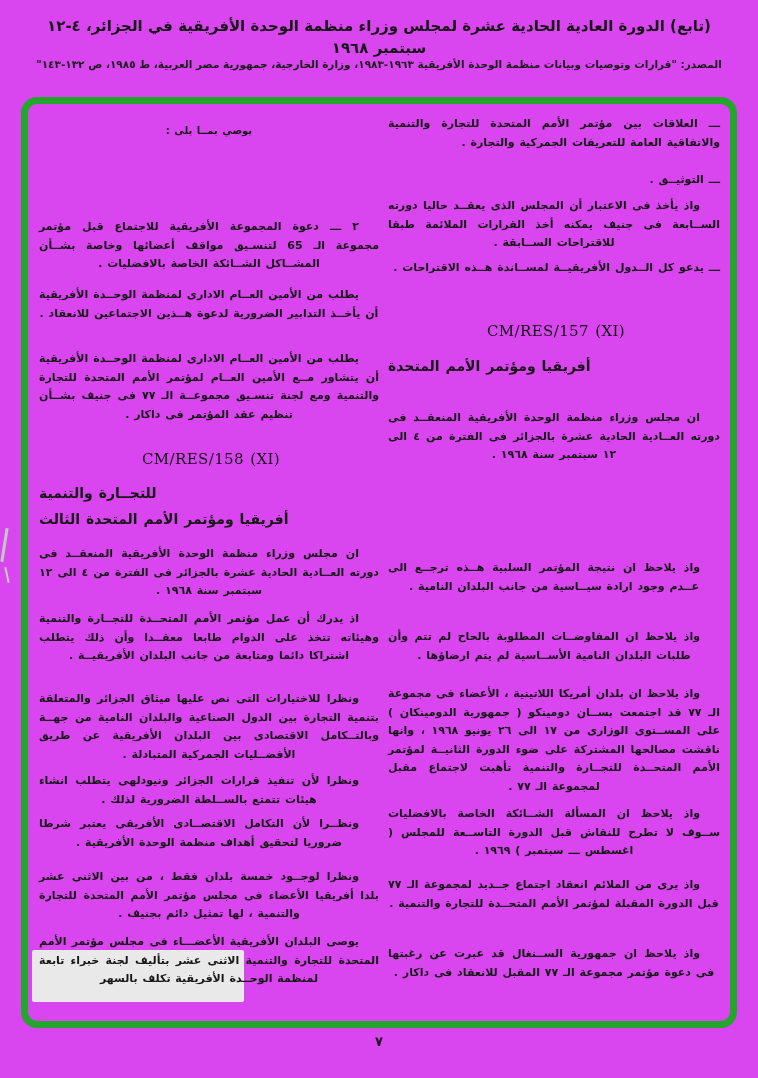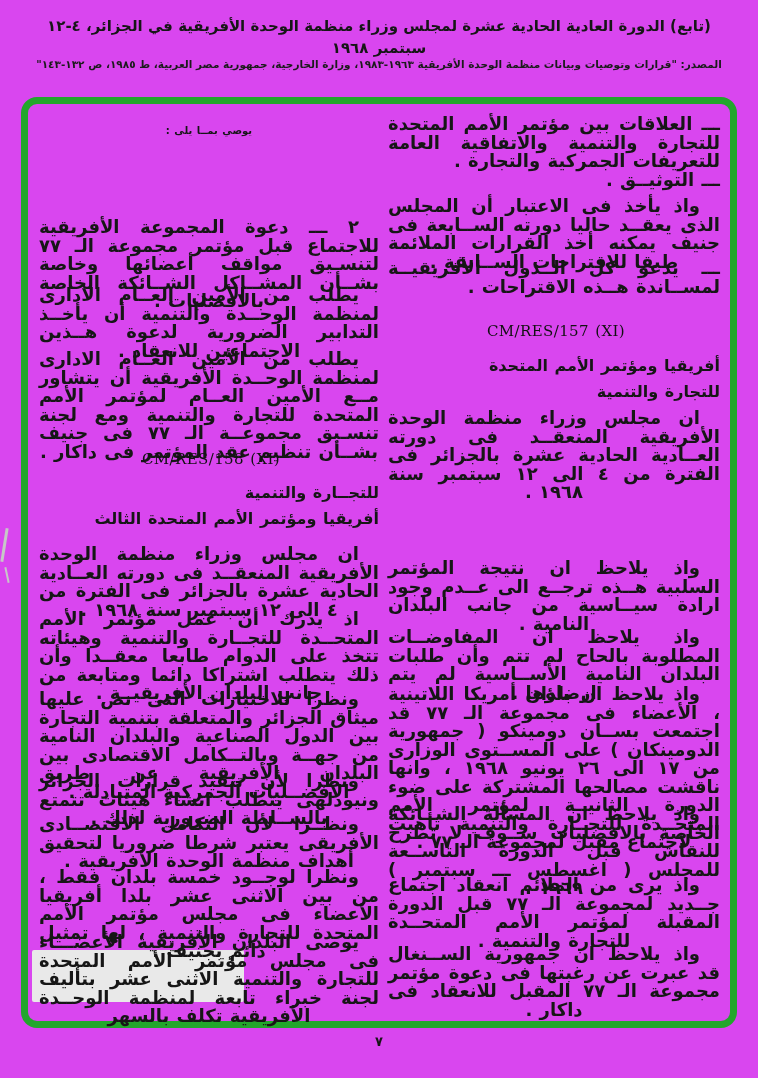--- a/index.html
+++ b/index.html
@@ -33,31 +33,31 @@
     background:transparent;
   }
 
   
   .col{position:absolute;top:0;height:100%;direction:rtl;z-index:2;}
   .col-right{right:10px;width:332px;}
   .col-left{left:11px;width:340px;}
 
   .blk{
     position:absolute;left:0;right:0;
-    font-size:18px;line-height:18.5px;font-weight:bold;
+    font-size:11px;line-height:18.5px;font-weight:bold;
     word-spacing:1px;
   }
   .para{text-align:justify;text-align-last:center;text-indent:20px;}
   .bullet{text-align:justify;text-align-last:auto;text-indent:0;}
   .code{
     font-family:"DejaVu Serif", serif;
     direction:ltr;text-align:center;left:4px;
     font-size:15px;font-weight:normal;letter-spacing:0.4px;color:#111;
   }
-  .sec-head{text-align:right;font-weight:bold;font-size:16px;line-height:26px;text-indent:0;}
+  .sec-head{text-align:left;font-weight:bold;font-size:14px;line-height:26px;text-indent:0;}
   .rec-head{text-align:center;font-weight:bold;font-size:10px;text-indent:0;}
 
   
   .page-num{
     position:absolute;top:1034px;left:0;right:0;
     text-align:center;font-size:13px;font-weight:bold;
   }
 
   
   .smudge{
@@ -83,35 +83,34 @@
   <div class="frame">
 
     <section class="col col-right">
       <div class="blk bullet" style="top:11px">ـــ العلاقات بين مؤتمر الأمم المتحدة للتجارة والتنمية والاتفاقية العامة للتعريفات الجمركية والتجارة .</div>
       <div class="blk bullet" style="top:67px">ـــ التوثيــق .</div>
       <div class="blk para" style="top:93px">واذ يأخذ فى الاعتبار أن المجلس الذى يعقــد حاليا دورته الســابعة فى جنيف يمكنه أخذ القرارات الملائمة طبقا للاقتراحات الســابقة .</div>
       <div class="blk bullet" style="top:155px">ـــ يدعو كل الــدول الأفريقيــة لمســاندة هــذه الاقتراحات .</div>
       <div class="blk code" style="top:218px">CM/RES/157 (XI)</div>
       <div class="blk sec-head" style="top:249px">
         <div>أفريقيا ومؤتمر الأمم المتحدة</div>
-        <div>للتجارة والتنمية</div>
       </div>
       <div class="blk para" style="top:305px">ان مجلس وزراء منظمة الوحدة الأفريقية المنعقــد فى دورته العــادية الحادية عشرة بالجزائر فى الفترة من ٤ الى ١٢ سبتمبر سنة ١٩٦٨ .</div>
       <div class="blk para" style="top:455px">واذ يلاحظ ان نتيجة المؤتمر السلبية هــذه ترجــع الى عــدم وجود ارادة سيــاسية من جانب البلدان النامية .</div>
       <div class="blk para" style="top:524px">واذ يلاحظ ان المفاوضــات المطلوبة بالحاح لم تتم وأن طلبات البلدان النامية الأســاسية لم يتم ارضاؤها .</div>
       <div class="blk para" style="top:581px">واذ يلاحظ ان بلدان أمريكا اللاتينية ، الأعضاء فى مجموعة الـ ٧٧ قد اجتمعت بســان دومينكو ( جمهورية الدومينكان ) على المســتوى الوزارى من ١٧ الى ٢٦ يونيو ١٩٦٨ ، وانها ناقشت مصالحها المشتركة على ضوء الدورة الثانيــة لمؤتمر الأمم المتحــدة للتجــارة والتنمية تأهبت لاجتماع مقبل لمجموعة الـ ٧٧ .</div>
       <div class="blk para" style="top:701px">واذ يلاحظ ان المسألة الشــائكة الخاصة بالافضليات ســوف لا تطرح للنقاش قبل الدورة التاســعة للمجلس ( اغسطس ـــ سبتمبر ) ١٩٦٩ .</div>
       <div class="blk para" style="top:772px">واذ يرى من الملائم انعقاد اجتماع جــديد لمجموعة الـ ٧٧ قبل الدورة المقبلة لمؤتمر الأمم المتحــدة للتجارة والتنمية .</div>
       <div class="blk para" style="top:841px">واذ يلاحظ ان جمهورية الســنغال قد عبرت عن رغبتها فى دعوة مؤتمر مجموعة الـ ٧٧ المقبل للانعقاد فى داكار .</div>
     </section>
 
     <section class="col col-left">
       <div class="blk rec-head" style="top:18px">يوصي بمــا يلى :</div>
-      <div class="blk para" style="top:114px">٢ ـــ دعوة المجموعة الأفريقية للاجتماع قبل مؤتمر مجموعة الـ ٧٧ لتنسـيق مواقف أعضائها وخاصة بشــأن المشــاكل الشــائكة الخاصة بالافضليات .</div>
-      <div class="blk para" style="top:182px">يطلب من الأمين العــام الادارى لمنظمة الوحــدة والتنمية أن يأخــذ التدابير الضرورية لدعوة هــذين الاجتماعين للانعقاد .</div>
+      <div class="blk para" style="top:114px">٢ ـــ دعوة المجموعة الأفريقية للاجتماع قبل مؤتمر مجموعة الـ 65 لتنسـيق مواقف أعضائها وخاصة بشــأن المشــاكل الشــائكة الخاصة بالافضليات .</div>
+      <div class="blk para" style="top:182px">يطلب من الأمين العــام الادارى لمنظمة الوحــدة الأفريقية أن يأخــذ التدابير الضرورية لدعوة هــذين الاجتماعين للانعقاد .</div>
       <div class="blk para" style="top:246px">يطلب من الأمين العــام الادارى لمنظمة الوحــدة الأفريقية أن يتشاور مــع الأمين العــام لمؤتمر الأمم المتحدة للتجارة والتنمية ومع لجنة تنسـيق مجموعــة الـ ٧٧ فى جنيف بشــأن تنظيم عقد المؤتمر فى داكار .</div>
       <div class="blk code" style="top:346px">CM/RES/158 (XI)</div>
       <div class="blk sec-head" style="top:376px">
         <div>للتجــارة والتنمية</div>
         <div>أفريقيا ومؤتمر الأمم المتحدة الثالث</div>
       </div>
       <div class="blk para" style="top:441px">ان مجلس وزراء منظمة الوحدة الأفريقية المنعقــد فى دورته العــادية الحادية عشرة بالجزائر فى الفترة من ٤ الى ١٢ سبتمبر سنة ١٩٦٨ .</div>
       <div class="blk para" style="top:506px">اذ يدرك أن عمل مؤتمر الأمم المتحــدة للتجــارة والتنمية وهيئاته تتخذ على الدوام طابعا معقــدا وأن ذلك يتطلب اشتراكا دائما ومتابعة من جانب البلدان الأفريقيــة .</div>
       <div class="blk para" style="top:586px">ونظرا للاختيارات التى نص عليها ميثاق الجزائر والمتعلقة بتنمية التجارة بين الدول الصناعية والبلدان النامية من جهــة وبالتــكامل الاقتصادى بين البلدان الأفريقية عن طريق الأفضــليات الجمركية المتبادلة .</div>
       <div class="blk para" style="top:668px">ونظرا لأن تنفيذ قرارات الجزائر ونيودلهى يتطلب انشاء هيئات تتمتع بالســلطة الضرورية لذلك .</div>

